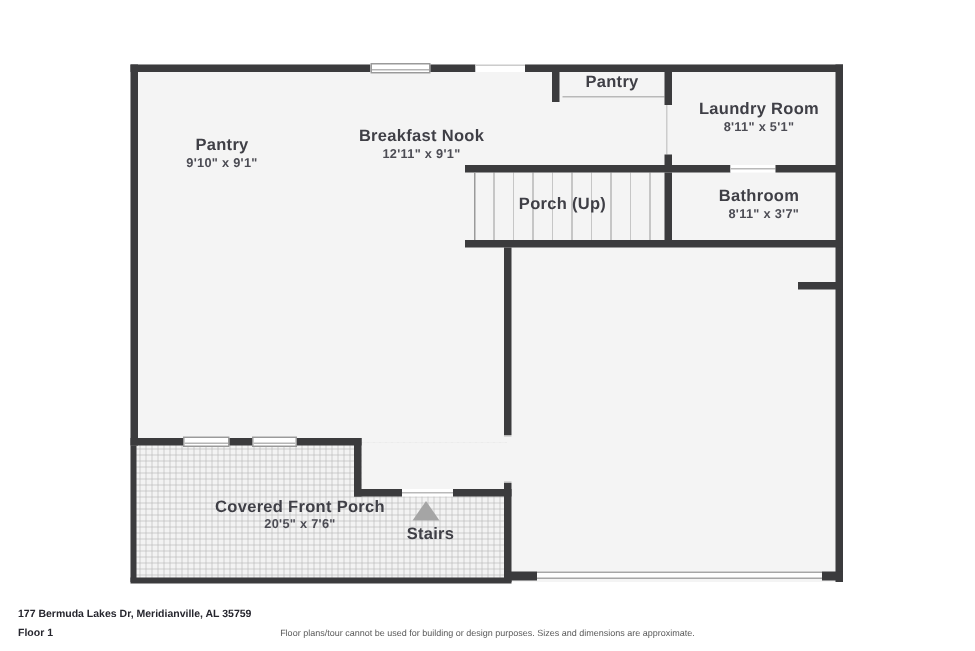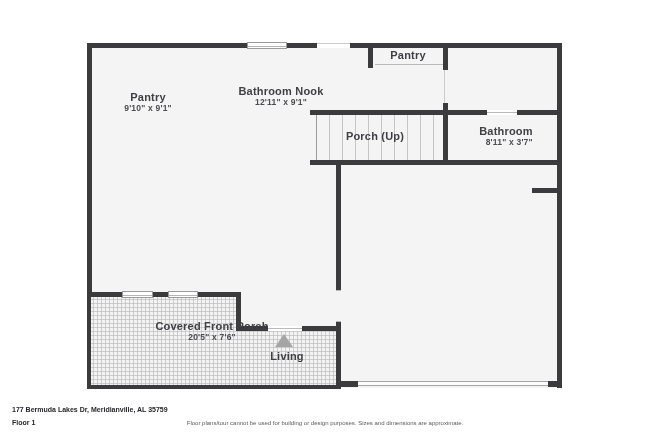--- a/index.html
+++ b/index.html
@@ -96,39 +96,43 @@
   <div class="w" style="left:443px;top:103px;width:5px;height:9px;"></div>
   <div class="w" style="left:443px;top:115px;width:5px;height:45px;"></div>
 
   <div class="w" style="left:532px;top:188px;width:30px;height:5px;"></div>
 
   <div class="room-label" style="left:148px;top:91px;">
     <div class="room-name">Pantry</div>
     <div class="room-dims">9'10" x 9'1"</div>
   </div>
   <div class="room-label" style="left:281px;top:85px;">
-    <div class="room-name">Bathroom Nook</div>
+    <div class="room-name">Breakfast Nook</div>
     <div class="room-dims">12'11" x 9'1"</div>
   </div>
   <div class="room-label" style="left:408px;top:49px;">
     <div class="room-name">Pantry</div>
+  </div>
+  <div class="room-label" style="left:506px;top:67px;">
+    <div class="room-name">Laundry Room</div>
+    <div class="room-dims">8'11" x 5'1"</div>
   </div>
   <div class="room-label" style="left:506px;top:125px;text-align:right;">
     <div class="room-name">Bathroom</div>
     <div class="room-dims">8'11" x 3'7"</div>
   </div>
   <div class="room-label" style="left:375px;top:130px;">
     <div class="room-name">Porch (Up)</div>
   </div>
-  <div class="room-label" style="left:200px;top:320px;margin-left:12px;">
+  <div class="room-label" style="left:200px;top:332px;">
     <div class="room-name">Covered Front Porch</div>
     <div class="room-dims">20'5" x 7'6"</div>
   </div>
   <div class="entry-triangle" style="left:275px;top:334px;"></div>
   <div class="room-label" style="left:287px;top:350px;">
-    <div class="room-name">Living</div>
+    <div class="room-name">Stairs</div>
   </div>
 
 </div>
 
 <div class="addr">177 Bermuda Lakes Dr, Meridianville, AL 35759</div>
 <div class="floor-label">Floor 1</div>
 <div class="disclaimer">Floor plans/tour cannot be used for building or design purposes. Sizes and dimensions are approximate.</div>
 
 </body></html>

